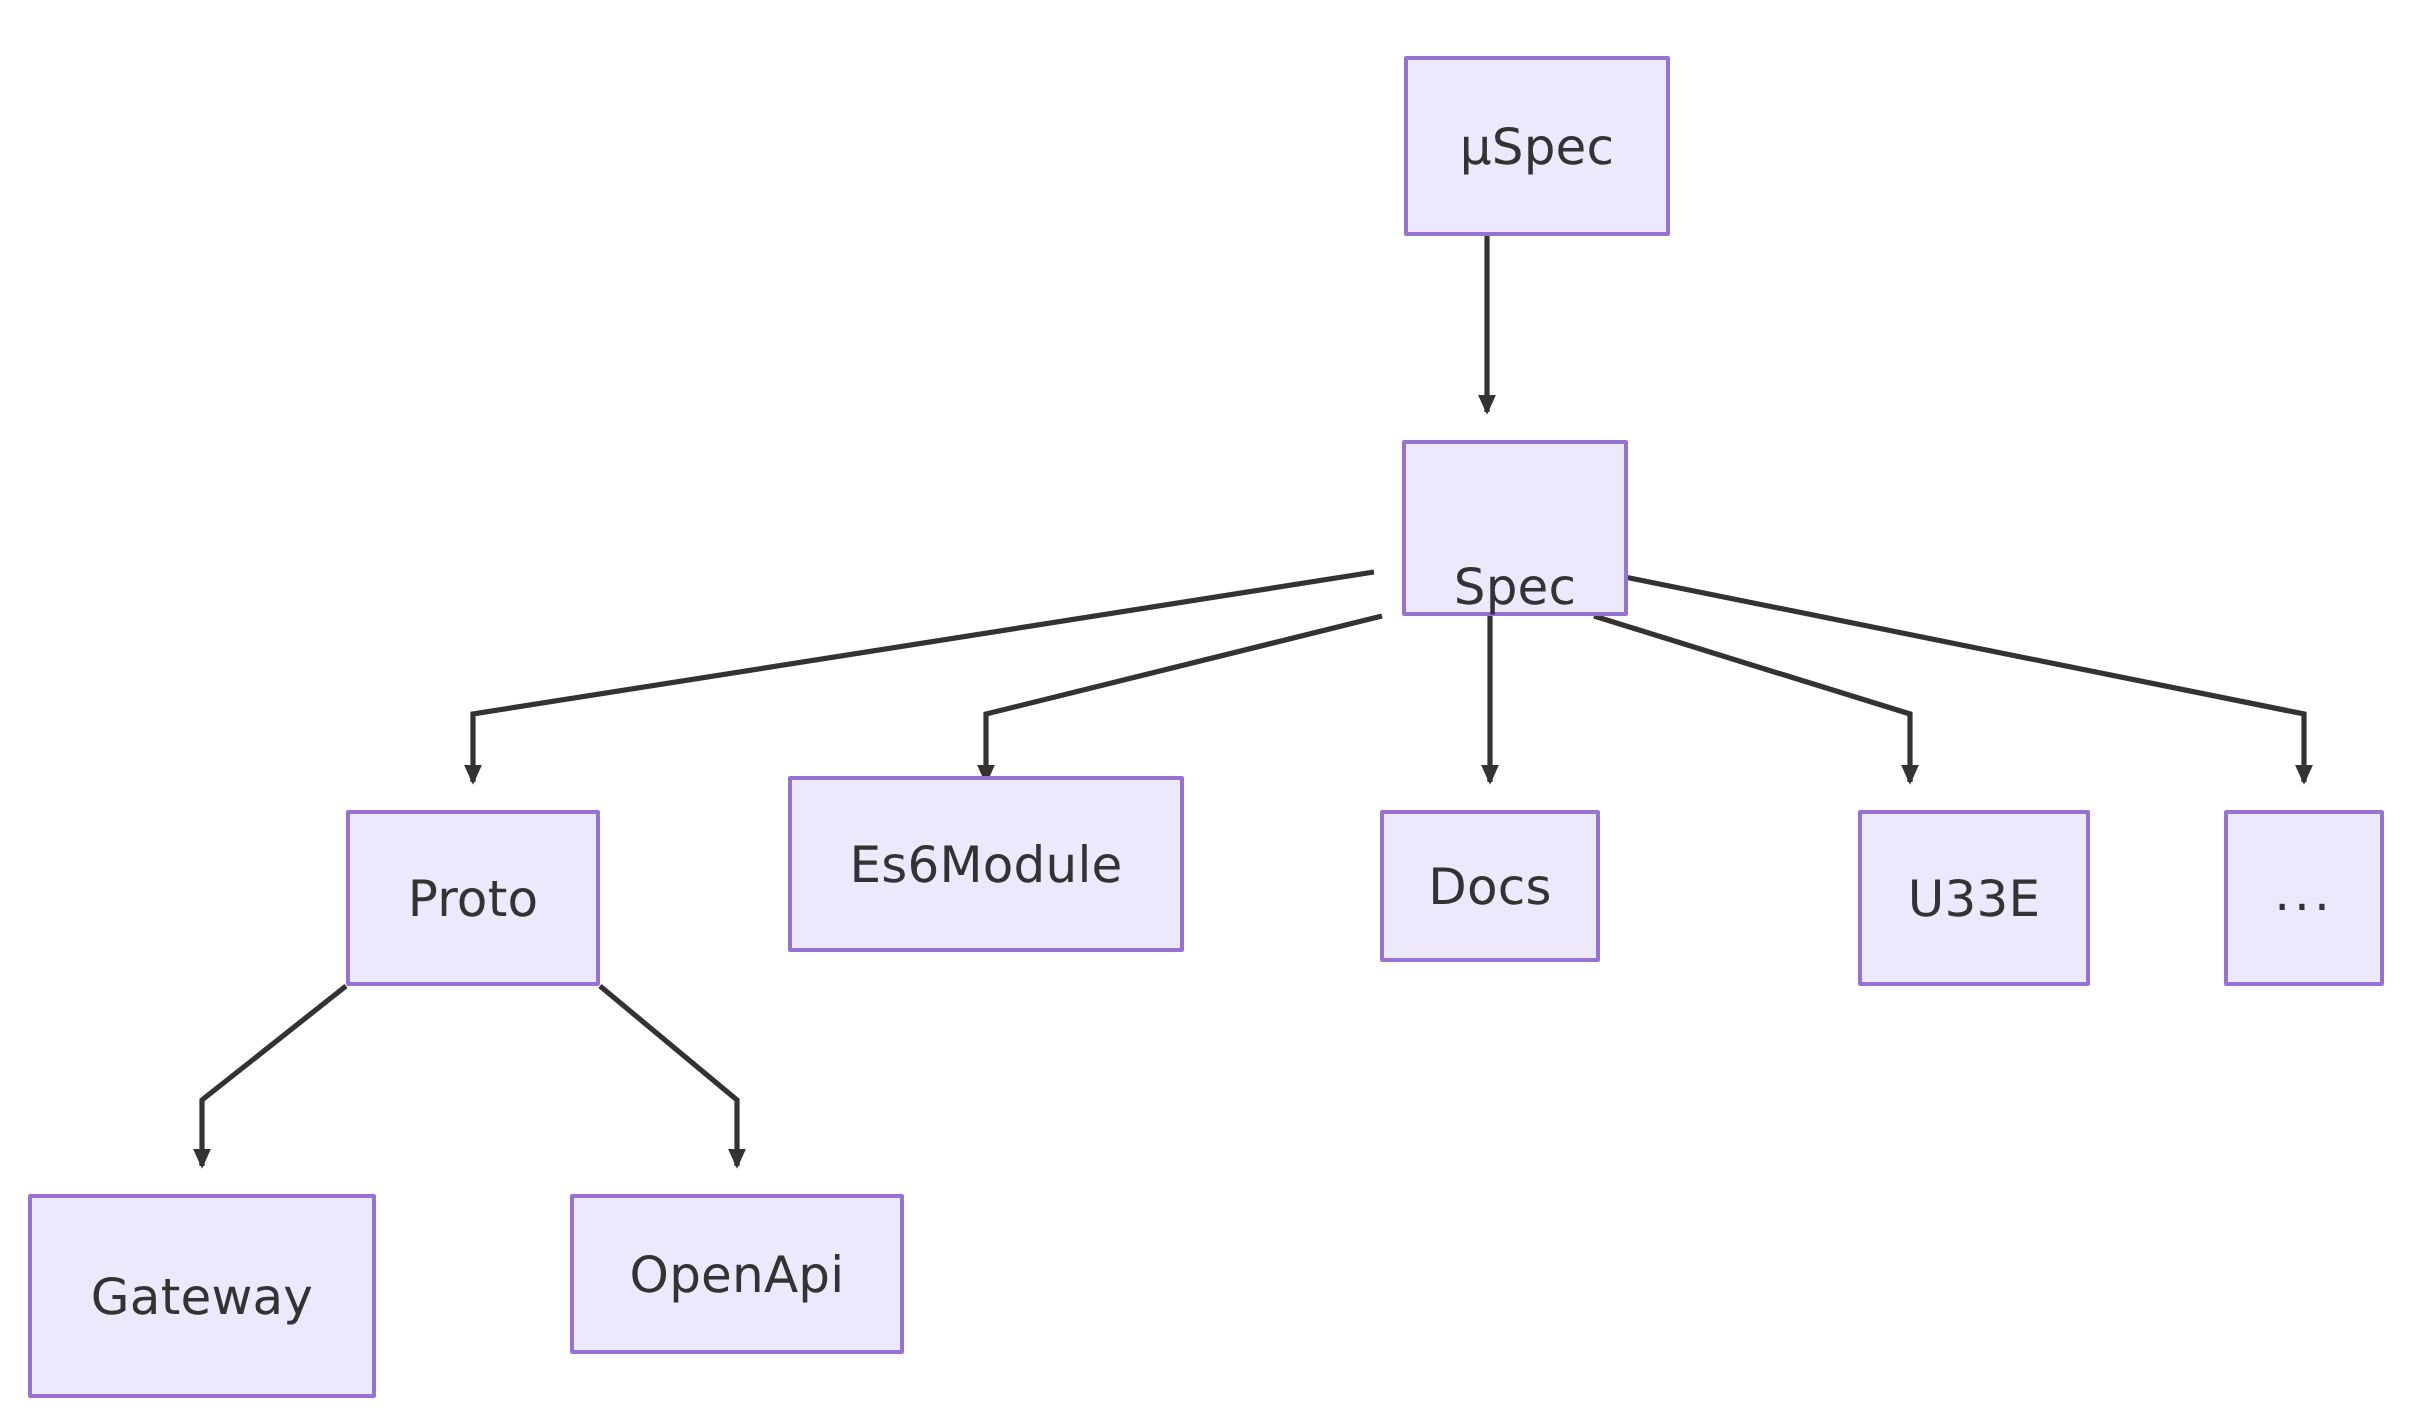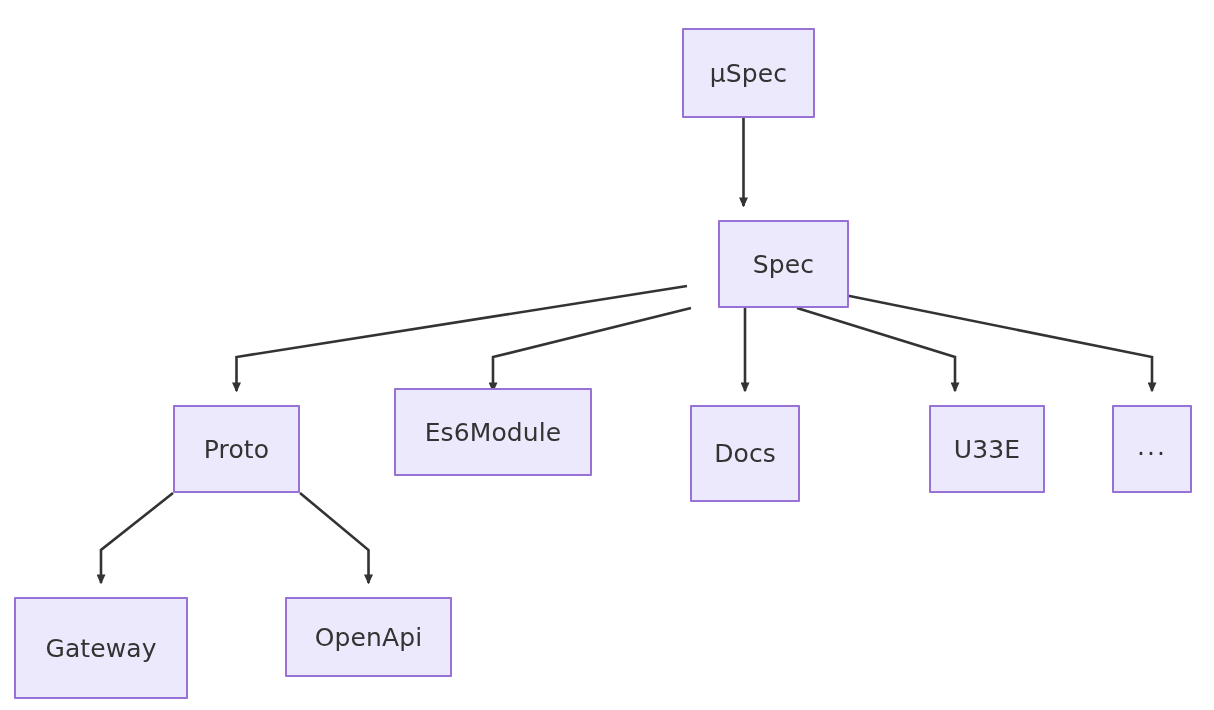--- a/index.html
+++ b/index.html
@@ -73,37 +73,37 @@
 
     <path d="M797,308 L955,357 L955,391" fill="none" stroke="#333333" stroke-width="2.6" stroke-linejoin="miter" marker-end="url(#arrow)"></path>
 
     <path d="M800,286 L1152,357 L1152,391" fill="none" stroke="#333333" stroke-width="2.6" stroke-linejoin="miter" marker-end="url(#arrow)"></path>
 
     <path d="M173,493 L101,550 L101,583" fill="none" stroke="#333333" stroke-width="2.6" stroke-linejoin="miter" marker-end="url(#arrow)"></path>
 
     <path d="M300,493 L368.5,550 L368.5,583" fill="none" stroke="#333333" stroke-width="2.6" stroke-linejoin="miter" marker-end="url(#arrow)"></path>
   </svg>
 
-  <div class="node" id="node-uspec" style="left:682px; top:28px; width:133px; height:90px;">
+  <div class="node" id="node-uspec" style="left:702px; top:28px; width:133px; height:90px;">
     <span class="node-label">µSpec</span>
   </div>
 
-  <div class="node" id="node-spec" style="left:718px; top:220px; width:131px; height:88px;">
+  <div class="node" id="node-spec" style="left:701px; top:220px; width:113px; height:88px;align-items:flex-end;">
     <span class="node-label">Spec</span>
   </div>
 
   <div class="node" id="node-proto" style="left:173px; top:405px; width:127px; height:88px;">
     <span class="node-label">Proto</span>
   </div>
 
   <div class="node" id="node-es6module" style="left:394px; top:388px; width:198px; height:88px;">
     <span class="node-label">Es6Module</span>
   </div>
 
-  <div class="node" id="node-docs" style="left:690px; top:405px; width:110px; height:97px;">
+  <div class="node" id="node-docs" style="left:690px; top:405px; width:110px; height:76px;">
     <span class="node-label">Docs</span>
   </div>
 
   <div class="node" id="node-u33e" style="left:897px; top:405px; width:116px; height:88px;margin-left:32px;">
     <span class="node-label">U33E</span>
   </div>
 
   <div class="node" id="node-more" style="left:1112px; top:405px; width:80px; height:88px;">
     <span class="node-label ellipsis">...</span>
   </div>

